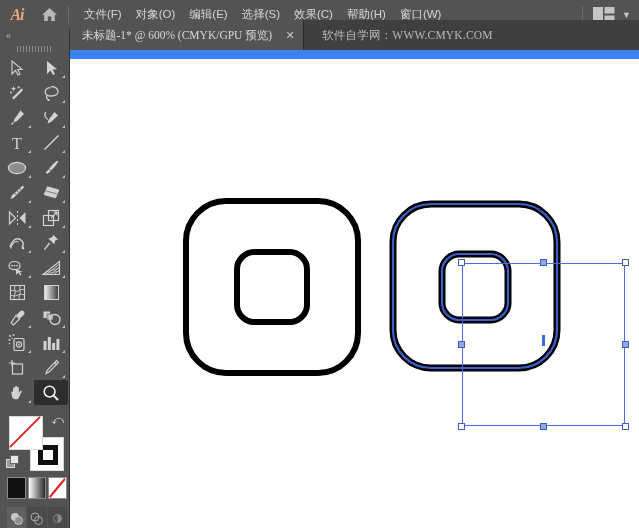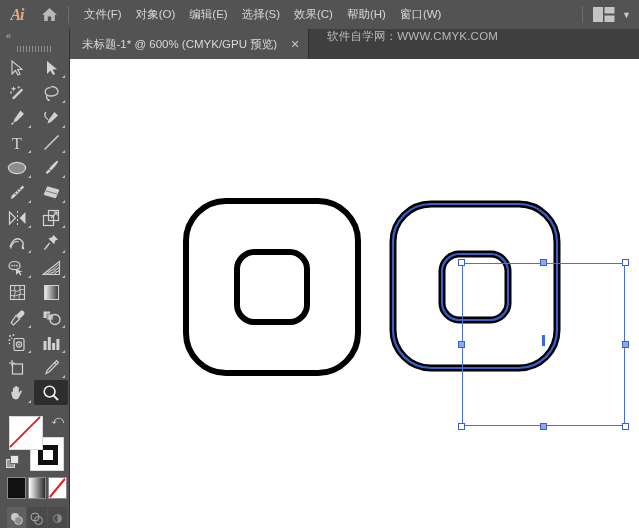--- a/index.html
+++ b/index.html
@@ -11,21 +11,21 @@
   .ai-logo{width:34px;height:29px;display:flex;align-items:center;justify-content:center;color:#e8a878;font-size:16px;font-weight:bold;font-style:italic;font-family:"Liberation Serif",serif;letter-spacing:-1px;}
   .home-btn{width:30px;height:29px;display:flex;align-items:center;justify-content:center;}
   .menu-sep{width:1px;height:17px;background:#6d6d6d;margin:0 8px 0 4px;}
   .menu-item{color:#d6d6d6;font-size:11.5px;padding:7px 7px;height:29px;line-height:29px;white-space:nowrap;}
   .menubar-right{margin-left:auto;display:flex;align-items:center;padding-right:8px;}
   .ws-sep{width:1px;height:17px;background:#6d6d6d;margin-right:10px;}
   .ws-icon{display:flex;align-items:center;}
   .chev{margin-left:7px;color:#c8c8c8;font-size:9px;}
 
   
-  .tabbar{position:absolute;left:70px;top:29px;width:569px;height:30px;background:#3f3f3f;display:flex;align-items:flex-start;}
+  .tabbar{position:absolute;left:70px;top:20px;width:569px;height:30px;background:#3f3f3f;display:flex;align-items:center;font-family:Liberation Serif, serif;}
   .doc-tab{background:#535353;display:flex;align-items:center;padding:0 7px 0 12px;height:30px;box-sizing:border-box;border-right:1px solid #2b2b2b;}
   .doc-tab-label{color:#d8d8d8;font-size:11.5px;white-space:nowrap;}
   .tab-close{color:#c6c6c6;font-size:11px;margin-left:12px;width:12px;text-align:center;}
   .watermark{color:#b9b9b9;font-size:11.5px;display:flex;align-items:center;padding-left:18px;letter-spacing:.2px;}
 
   
   .toolbar{position:absolute;left:0;top:29px;width:70px;height:499px;background:#535353;border-right:1px solid #323232;box-sizing:border-box;}
   .tb-collapse{height:14px;display:flex;align-items:center;padding-left:6px;color:#b9b9b9;font-size:9px;letter-spacing:-1px;}
   .tb-grip{height:12px;display:flex;align-items:center;justify-content:center;}
   .tb-grip i{display:block;width:36px;height:6px;

